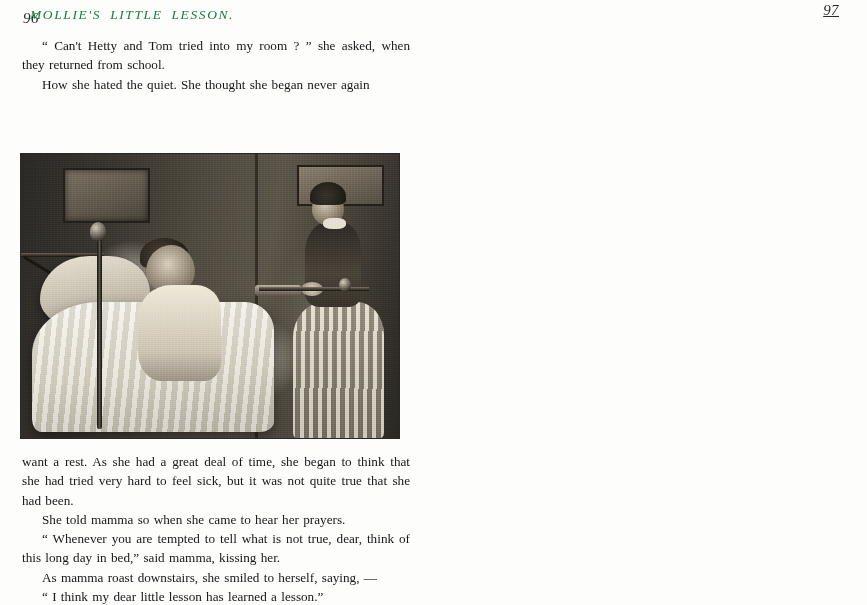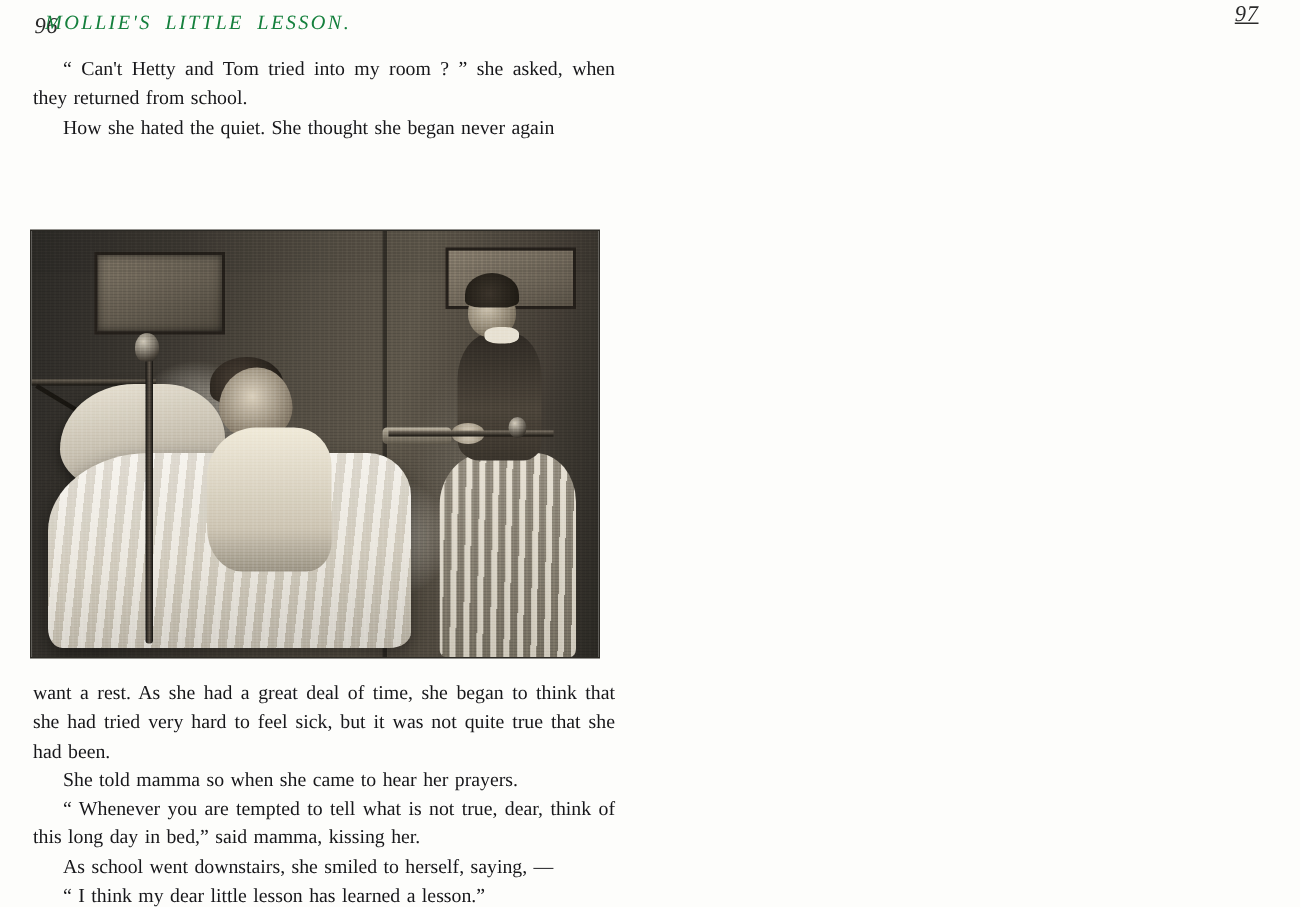--- a/index.html
+++ b/index.html
@@ -239,21 +239,21 @@
       <div class="mother-collar"></div>
       <div class="rail-right"></div>
       <div class="rail-knob"></div>
       <div class="grain"></div>
     </div>
 
     <div class="col left-bot">
       <p class="noindent">want a rest. As she had a great deal of time, she began to think that she had tried very hard to feel sick, but it was not quite true that she had been.</p>
       <p>She told mamma so when she came to hear her prayers.</p>
       <p>“ Whenever you are tempted to tell what is not true, dear, think of this long day in bed,” said mamma, kissing her.</p>
-      <p>As school went downstairs, she smiled to herself, saying, —</p>
+      <p>As mamma roast downstairs, she smiled to herself, saying, —</p>
       <p>“ I think my dear little lesson has learned a lesson.”</p>
     </div>
   </div>
 
   <div class="page page-right">
 
     <div class="folio folio-right">97</div>
 
   </div>
 </div>

